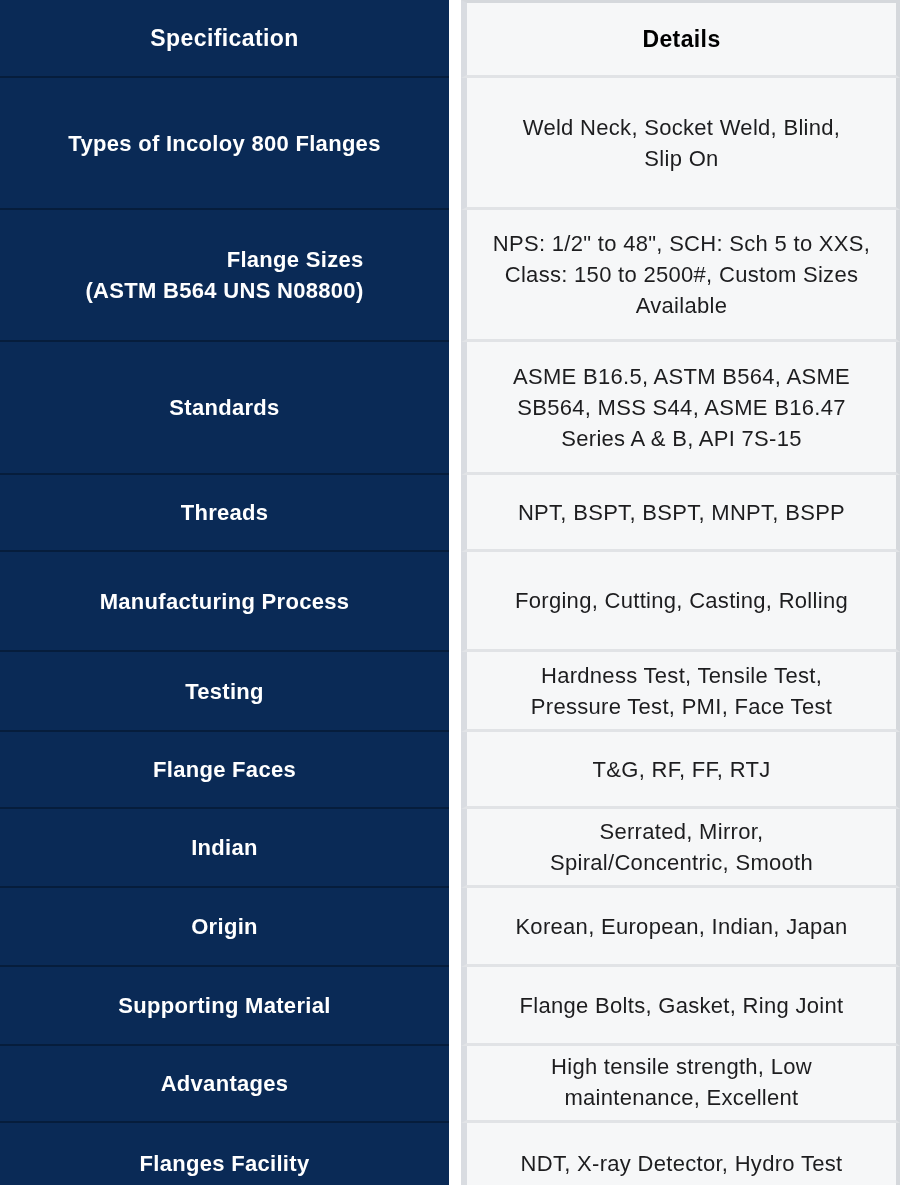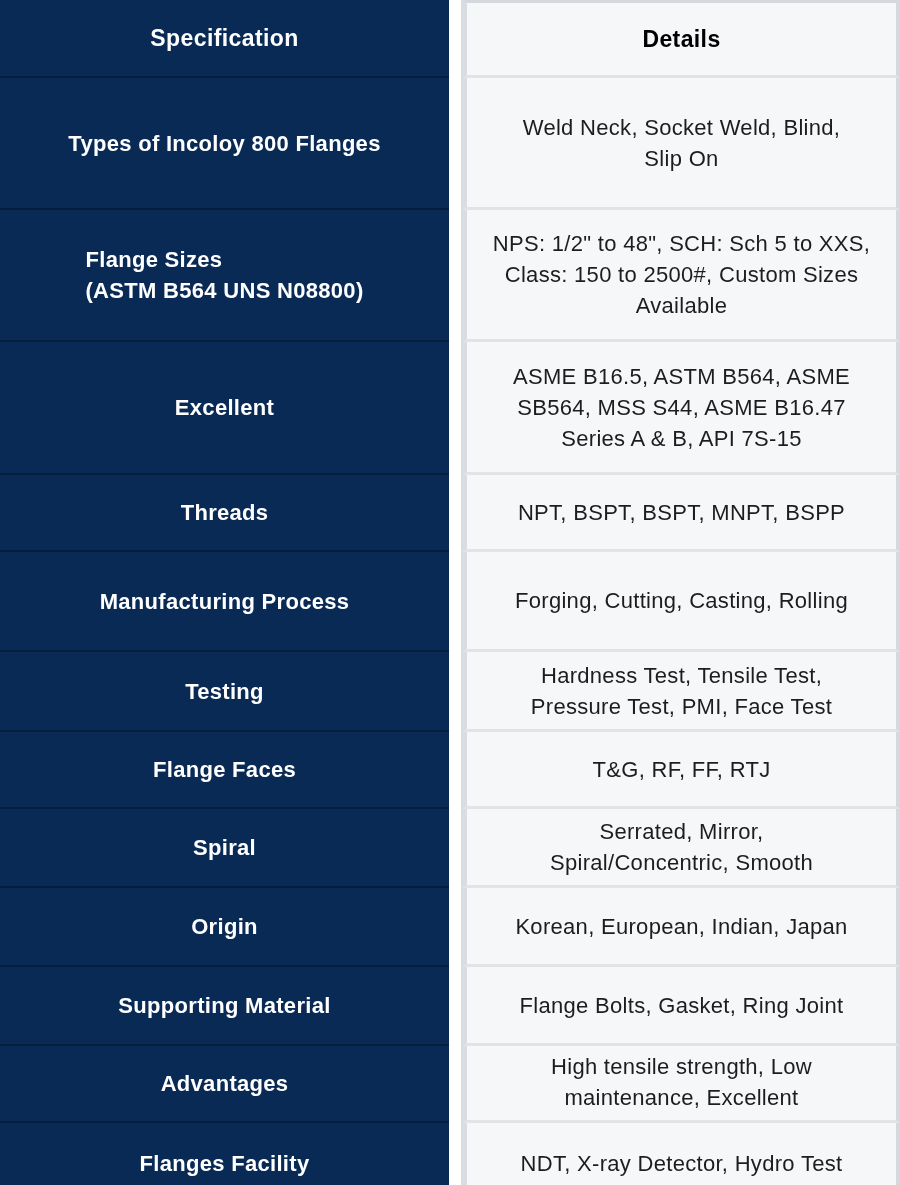--- a/index.html
+++ b/index.html
@@ -29,21 +29,21 @@
   .rh11 { height: 77px; }
   .rh12 { height: 82px; }
 
   .spec-cell {
     background: #0a2a56;
     color: #ffffff;
     font-weight: 700;
     display: flex;
     align-items: center;
     justify-content: center;
-    text-align: left;
+    text-align: right;
     font-size: 22px;
     line-height: 31px;
     letter-spacing: 0.3px;
     box-sizing: border-box;
     border-bottom: 2px solid rgba(0,0,0,0.30);
     padding: 0 16px;
     overflow: hidden;
     white-space: pre-line;
   }
   .row:last-child .spec-cell { border-bottom: 2px solid rgba(0,0,0,0.35); }
@@ -107,21 +107,21 @@
     <div class="spec-cell">Flange Sizes
 (ASTM B564 UNS N08800)</div>
     <div class="det-cell">
       <span class="det-text">NPS: 1/2" to 48", SCH: Sch 5 to XXS,
 Class: 150 to 2500#, Custom Sizes
 Available</span>
     </div>
   </div>
 
   <div class="row rh3">
-    <div class="spec-cell">Excellent</div>
+    <div class="spec-cell">Standards</div>
     <div class="det-cell">
       <span class="det-text">ASME B16.5, ASTM B564, ASME
 SB564, MSS S44, ASME B16.47
 Series A &amp; B, API 7S-15</span>
     </div>
   </div>
 
   <div class="row rh4">
     <div class="spec-cell">Threads</div>
     <div class="det-cell">
@@ -145,21 +145,21 @@
   </div>
 
   <div class="row rh7">
     <div class="spec-cell">Flange Faces</div>
     <div class="det-cell">
       <span class="det-text">T&amp;G, RF, FF, RTJ</span>
     </div>
   </div>
 
   <div class="row rh8">
-    <div class="spec-cell">Spiral</div>
+    <div class="spec-cell">Indian</div>
     <div class="det-cell">
       <span class="det-text">Serrated, Mirror,
 Spiral/Concentric, Smooth</span>
     </div>
   </div>
 
   <div class="row rh9">
     <div class="spec-cell">Origin</div>
     <div class="det-cell">
       <span class="det-text">Korean, European, Indian, Japan</span>

